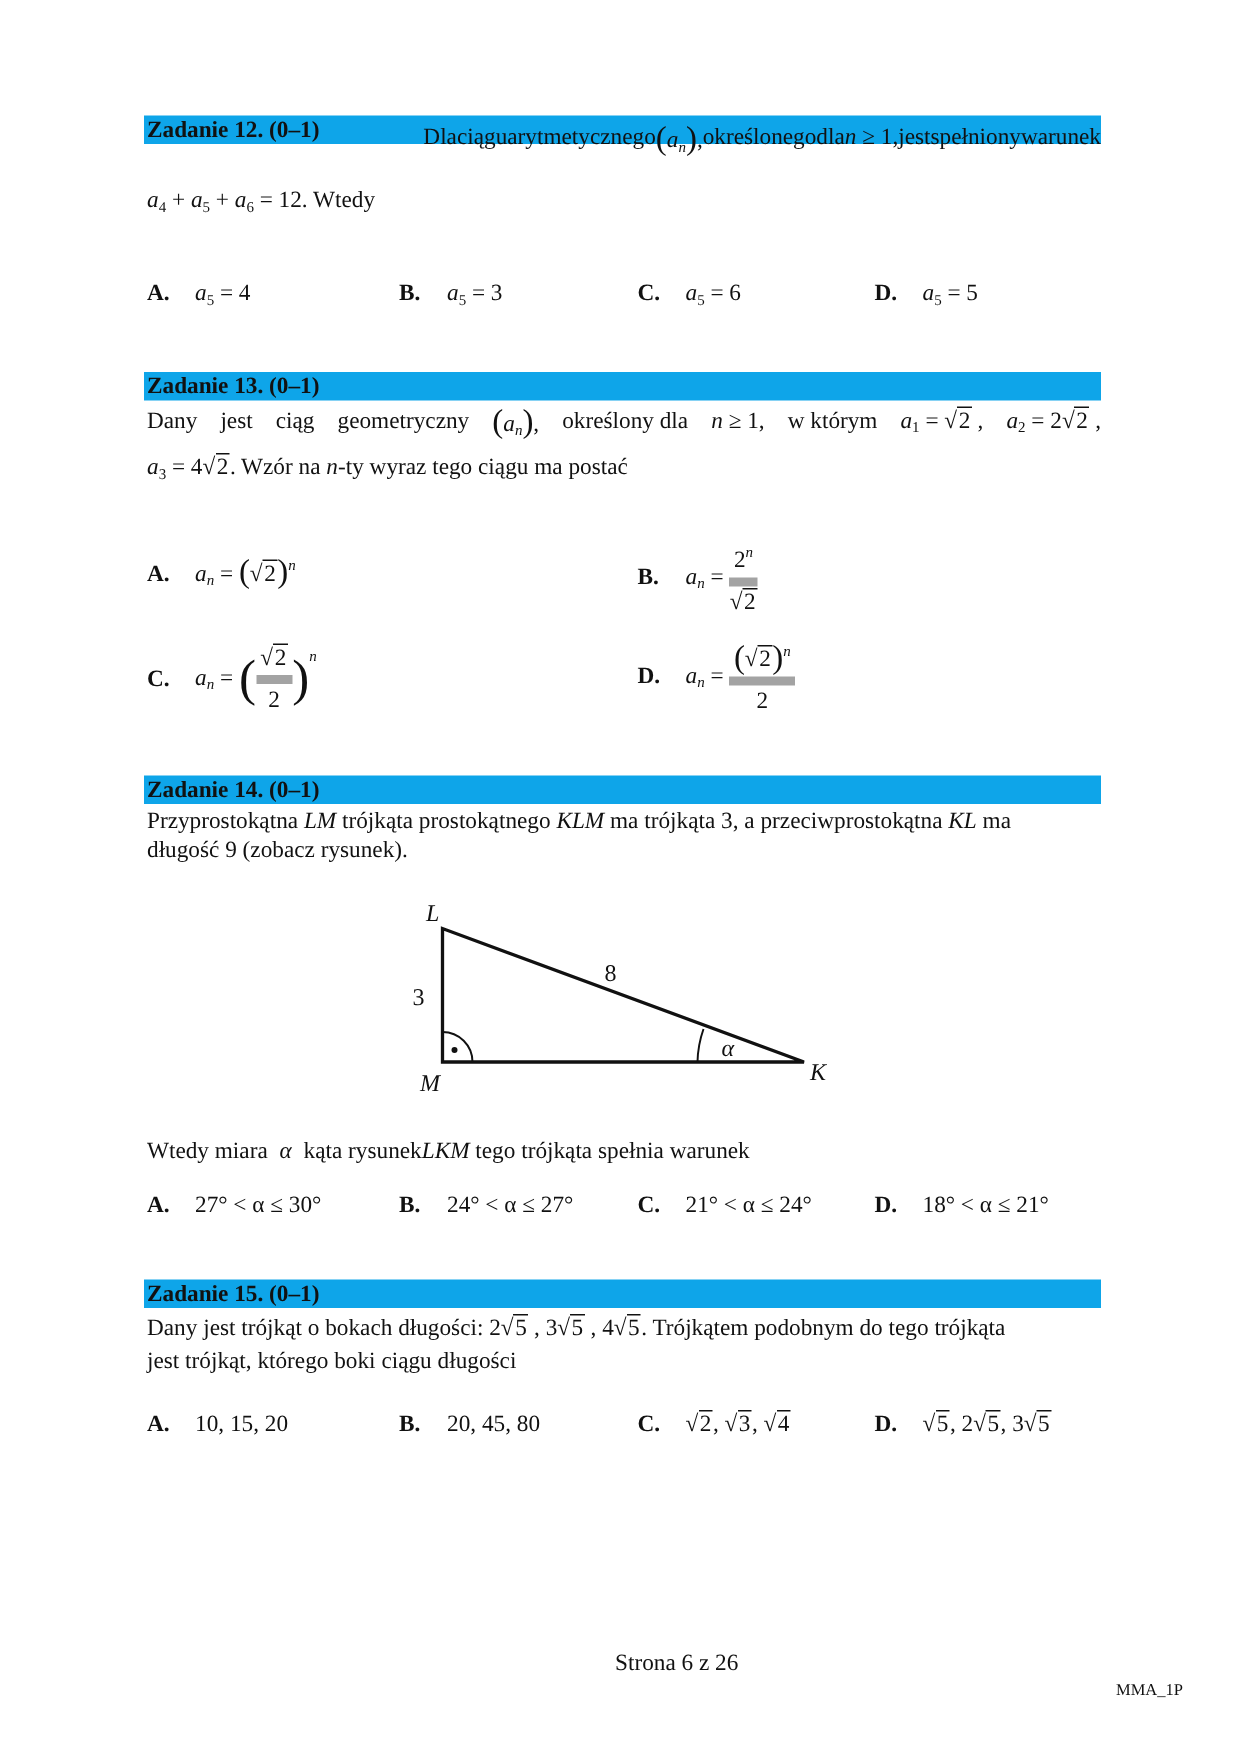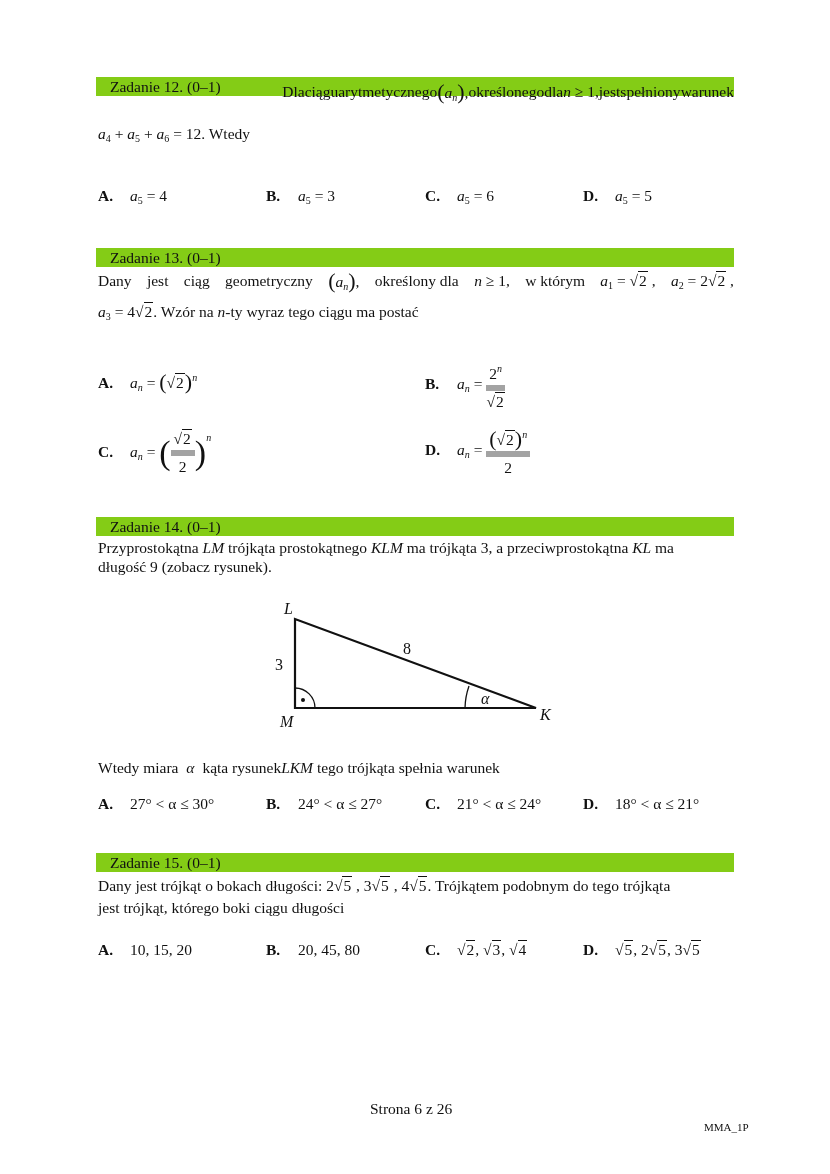--- a/index.html
+++ b/index.html
@@ -1,33 +1,33 @@
 <!DOCTYPE html>
 <html><head>
 <meta charset="utf-8">
 <style>
   html, body { margin: 0; padding: 0; background: #fff; }
   body { width: 830px; height: 1174px; position: relative; overflow: hidden;
          font-family: "Liberation Serif", "DejaVu Serif", serif; color: #111; font-size: 15.5px; }
-  .hdr { position: absolute; left: 96px; width: 638px; height: 19px; background: #84cc16;
-         font-weight: normal; font-size: 15.5px; line-height: 19px; padding-left: 14px; box-sizing: border-box; }
+  .hdr { position: absolute; left: 96px; width: 638px; height: 19px; background: #0ea5e9;
+         font-weight: bold; font-size: 15.5px; line-height: 19px; padding-left: 2px; box-sizing: border-box; }
   .line { position: absolute; left: 98px; width: 636px; white-space: nowrap; line-height: 20px; }
   .i { font-style: italic; }
   sub { font-size: 10px; vertical-align: -3px; font-style: normal; }
   sup { font-size: 10px; vertical-align: 7px; font-style: italic; }
   .opt { position: absolute; white-space: nowrap; line-height: 20px; }
   .opt b { display: inline-block; width: 32px; }
   .sq { display: inline-block; position: relative; }
   .sq .rad { font-style: normal; }
   .sq .rc { border-top: 1px solid #111; padding: 0 1px; }
   .frac { display: inline-flex; flex-direction: column; align-items: center; vertical-align: middle; line-height: 22px; }
   .frac .num { border-bottom: 6px solid #a3a3a3; padding: 0 3px; }
   .big { font-size: 34px; vertical-align: middle; font-weight: 100; line-height: 20px; }
   .mid { font-size: 22px; vertical-align: -1px; }
-  .footer { position: absolute; white-space: nowrap; }
+  .footer { position: absolute; white-space: nowrap; margin-left: 40px; }
   svg text { font-family: "Liberation Serif", serif; font-style: italic; font-size: 16px; fill: #111; }
   svg text.n { font-style: normal; }
 </style>
 </head>
 <body>
 
 <div class="hdr" style="top:77px">Zadanie 12. (0–1)</div>
 <div class="line" style="top:82px; display:flex; justify-content:flex-end;">
   <span>Dla</span>
   <span>ciągu</span>

